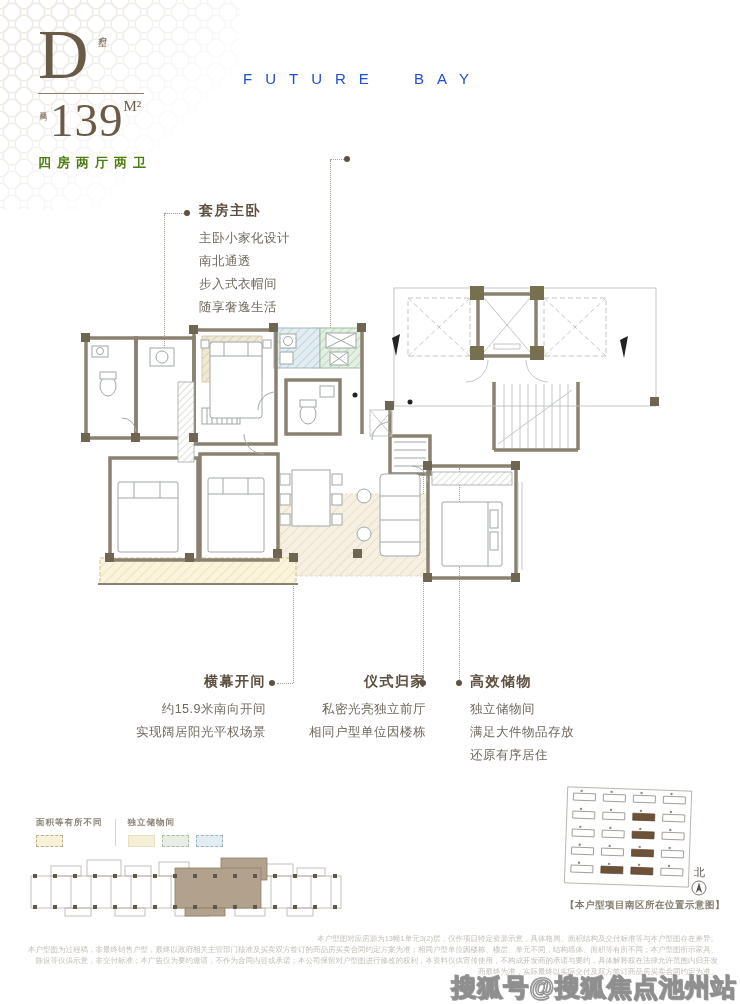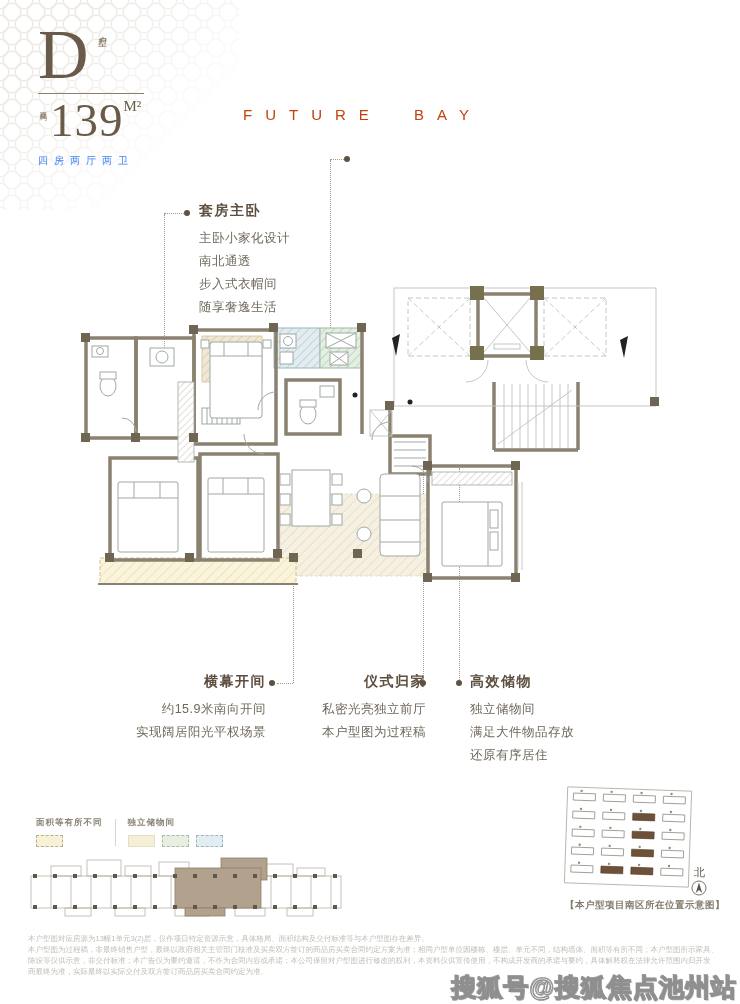--- a/index.html
+++ b/index.html
@@ -19,23 +19,23 @@
   
   .badge{position:absolute;left:38px;top:24px;color:#6a5a48;}
   .badge-top{display:flex;align-items:flex-start;}
   .d-letter{font-family:"Liberation Serif","DejaVu Serif",serif;font-size:70px;line-height:62px;font-weight:400;}
   .unit-label{writing-mode:vertical-rl;font-size:9px;letter-spacing:3px;margin:4px 0 0 7px;color:#7d6d5a;}
   .badge-divider{width:106px;height:1px;background:#8c7f6e;margin:7px 0 3px 0;}
   .area-row{display:flex;align-items:flex-start;}
   .area-prefix{writing-mode:vertical-rl;font-size:7px;letter-spacing:1px;color:#8a7b68;margin:9px 2px 0 0;}
   .area-num{font-family:"Liberation Serif","DejaVu Serif",serif;font-size:47px;line-height:46px;letter-spacing:1px;}
   .area-unit{font-family:"Liberation Serif","DejaVu Serif",serif;font-size:15px;margin-top:1px;}
-  .rooms{font-size:10px;font-weight:normal;letter-spacing:6px;margin-top:11px;color:#3b82f6;}
-
-  .brand{position:absolute;left:243px;top:70px;font-size:15px;letter-spacing:13px;word-spacing:15px;color:#c2410c;margin-top:36px;}
+  .rooms{font-size:13px;font-weight:bold;letter-spacing:6px;margin-top:11px;color:#4d7c0f;}
+
+  .brand{position:absolute;left:243px;top:70px;font-size:15px;letter-spacing:13px;word-spacing:15px;color:#1d4ed8;}
 
   
   .callout{position:absolute;}
   .callout .ttl{font-size:14px;font-weight:bold;color:#5d4f40;letter-spacing:1.5px;margin-bottom:7px;}
   .callout .ln{font-size:12.5px;color:#6f685d;line-height:23px;letter-spacing:.5px;}
   .ra{text-align:right;}
 
   .lv{position:absolute;width:0;border-left:1px dotted #a59c8c;}
   .lh{position:absolute;height:0;border-top:1px dotted #a59c8c;}
   .ldot{position:absolute;width:6px;height:6px;border-radius:50%;background:#5f5142;}
@@ -54,21 +54,21 @@
   .sw-half{background:#f7f1d8;border:1px dashed #b8ae90;}
   .sw-solid{background:#f4efd6;border:1px solid #e5dfc2;}
   .sw-green{background:#e7efe3;border:1px dashed #a4bfa4;}
   .sw-blue{background:#e2edf1;border:1px dashed #9cb6c0;}
   .lg-div{width:1px;height:27px;background:#d9d5cc;margin:2px 12px 0 12px;}
   .sw-row{display:flex;gap:7px;}
 
   .site-caption{position:absolute;left:545px;top:899px;width:200px;text-align:center;
     font-size:9.5px;font-weight:bold;color:#847b6c;letter-spacing:.5px;}
 
-  .disclaimer{position:absolute;left:28px;top:933px;width:690px;}
+  .disclaimer{position:absolute;left:28px;top:933px;width:690px;text-align:right;}
   .disclaimer div{font-size:7.5px;line-height:11px;color:#c2beb5;white-space:nowrap;overflow:hidden;}
 
   .watermark{position:absolute;right:3px;top:971px;font-size:25px;font-weight:800;letter-spacing:1px;
     color:#ffffff;-webkit-text-stroke:1.2px #8f8f8f;
     text-shadow:0 0 1px #9a9a9a,1px 1px 0 #b5b5b5,-1px -1px 0 #b5b5b5;}
 </style>
 </head>
 <body>
 
 <div id="page">
@@ -120,21 +120,21 @@
 
   <div class="callout ra" style="left:90px;top:673px;width:176px">
     <div class="ttl">横幕开间</div>
     <div class="ln">约15.9米南向开间</div>
     <div class="ln">实现阔居阳光平权场景</div>
   </div>
 
   <div class="callout ra" style="left:302px;top:673px;width:124px">
     <div class="ttl">仪式归家</div>
     <div class="ln">私密光亮独立前厅</div>
-    <div class="ln">本户型图为过程稿</div>
+    <div class="ln">相同户型单位因楼栋</div>
   </div>
 
   <div class="callout" style="left:470px;top:673px">
     <div class="ttl">高效储物</div>
     <div class="ln">独立储物间</div>
     <div class="ln">满足大件物品存放</div>
     <div class="ln">还原有序居住</div>
   </div>
 
   <svg viewBox="0 0 610 365" style="position:absolute;left:58px;top:282px;width:610px;height:365px">

